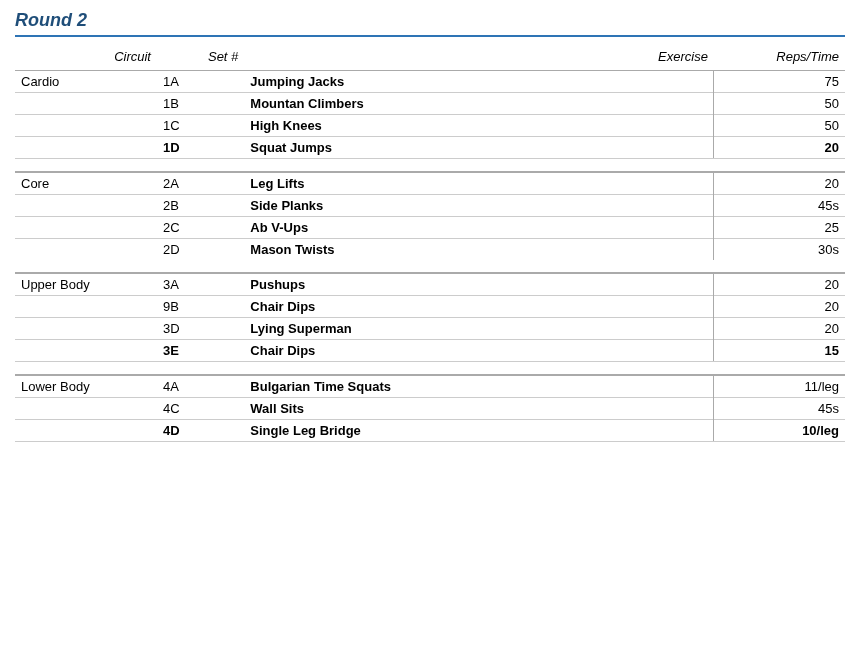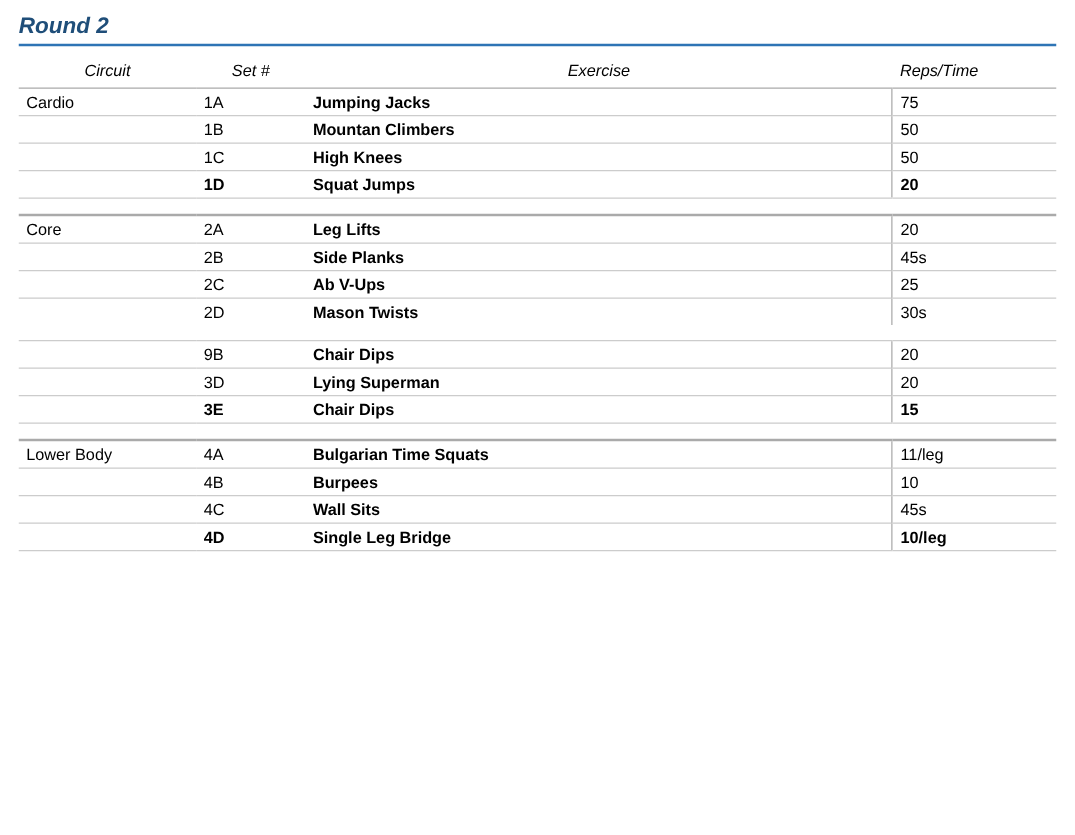--- a/index.html
+++ b/index.html
@@ -20,27 +20,27 @@
       margin-bottom: 8px;
       font-style: italic;
     }
     .main-table {
       width: 100%;
       border-collapse: collapse;
     }
     .header-row th {
       font-style: italic;
       font-weight: normal;
-      text-align: center;
+      text-align: right;
       padding: 4px 6px 6px 6px;
       color: #000;
       border-bottom: 1px solid #aaa;
     }
     .header-row th.reps-col {
-      text-align: left;
+      text-align: right;
     }
     .col-circuit { width: 130px; }
     .col-set { width: 80px; }
     .col-exercise { width: 430px; }
     .col-reps { width: 120px; }
 
     .group-spacer td {
       padding: 6px 0;
       border: none;
     }
@@ -49,21 +49,21 @@
       border-top: 1px solid #ccc;
       border-bottom: none;
     }
     .data-row:first-of-type td {
       border-top: 1px solid #ccc;
     }
     .exercise-cell {
       font-weight: bold;
     }
     .reps-cell {
-      text-align: left;
+      text-align: right;
       border-left: 1px solid #aaa;
     }
     .group-first-row td {
       border-top: 2px solid #aaa;
       margin-top: 32px;
     }
     .group-last-row td {
       border-bottom: 1px solid #ccc;
       font-weight: bold;
     }
@@ -139,20 +139,26 @@
       </tr>
       <tr class="data-row">
         <td class="circuit-cell"></td>
         <td>2D</td>
         <td class="exercise-cell">Mason Twists</td>
         <td class="reps-cell">30s</td>
       </tr>
       <tr class="group-spacer">
         <td colspan="4"></td>
       </tr>
+      <tr class="data-row group-first-row">
+        <td class="circuit-cell">Upper Body</td>
+        <td>3A</td>
+        <td class="exercise-cell">Pushups</td>
+        <td class="reps-cell">20</td>
+      </tr>
       <tr class="data-row">
         <td class="circuit-cell"></td>
         <td>9B</td>
         <td class="exercise-cell">Chair Dips</td>
         <td class="reps-cell">20</td>
       </tr>
       <tr class="data-row">
         <td class="circuit-cell"></td>
         <td>3D</td>
         <td class="exercise-cell">Lying Superman</td>
@@ -168,26 +174,20 @@
         <td colspan="4"></td>
       </tr>
       <tr class="data-row group-first-row">
         <td class="circuit-cell">Lower Body</td>
         <td>4A</td>
         <td class="exercise-cell">Bulgarian Time Squats</td>
         <td class="reps-cell">11/leg</td>
       </tr>
       <tr class="data-row">
         <td class="circuit-cell"></td>
-        <td>4B</td>
-        <td class="exercise-cell">Burpees</td>
-        <td class="reps-cell">10</td>
-      </tr>
-      <tr class="data-row">
-        <td class="circuit-cell"></td>
         <td>4C</td>
         <td class="exercise-cell">Wall Sits</td>
         <td class="reps-cell">45s</td>
       </tr>
       <tr class="data-row group-last-row">
         <td class="circuit-cell"></td>
         <td>4D</td>
         <td class="exercise-cell">Single Leg Bridge</td>
         <td class="reps-cell">10/leg</td>
       </tr>

